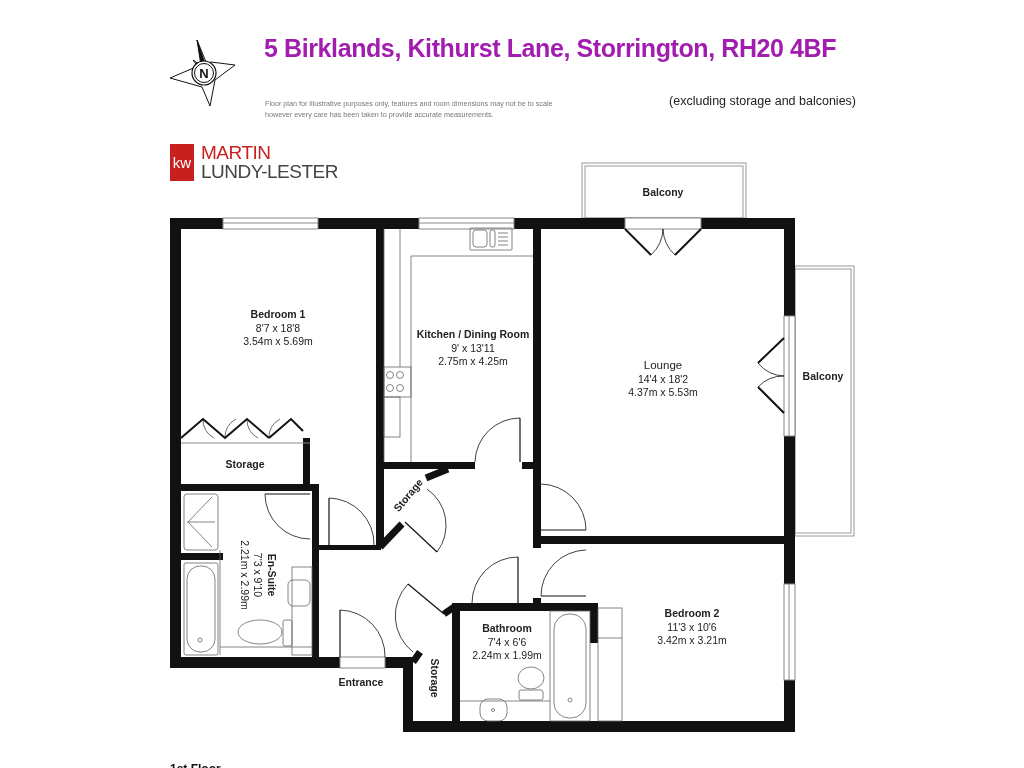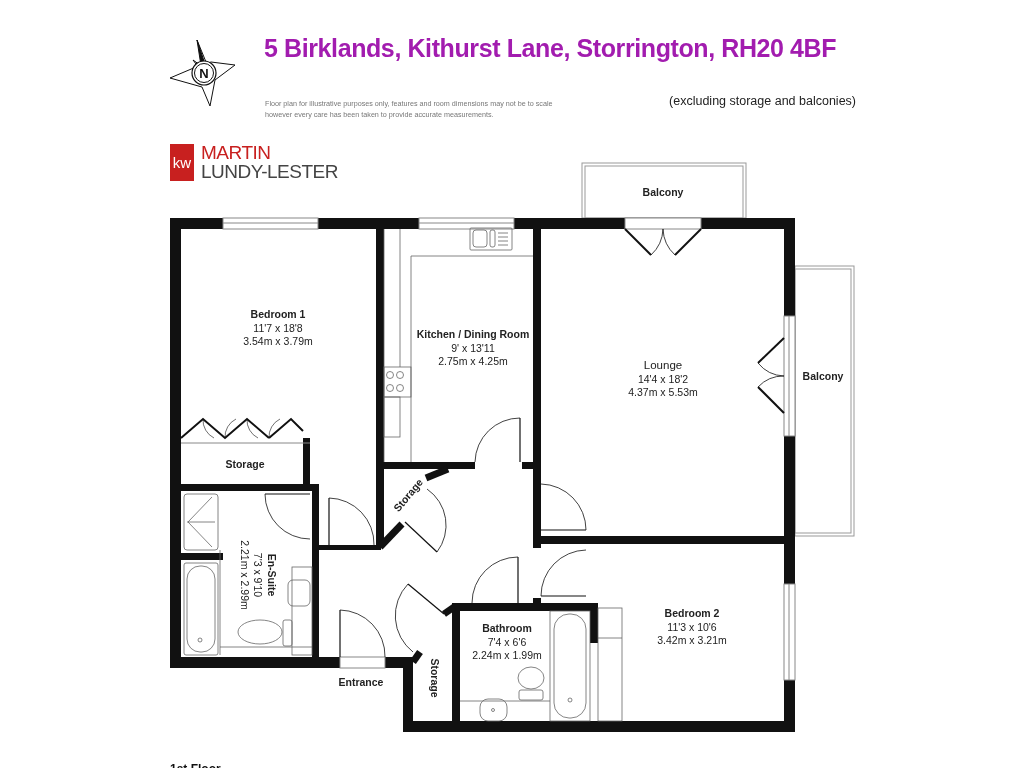--- a/index.html
+++ b/index.html
@@ -222,22 +222,22 @@
   </g>
 
   <g stroke="#666" stroke-width="0.8" fill="none">
     <rect x="598" y="608" width="24" height="113"></rect>
     <line x1="598" y1="638" x2="622" y2="638"></line>
   </g>
 </svg>
 
 <div class="room-label" style="left:278px; top:328px;">
   <span class="nm">Bedroom 1</span>
-  <span class="dim">11'7 x 18'8</span>
-  <span class="dim">3.54m x 3.79m</span>
+  <span class="dim">8'7 x 18'8</span>
+  <span class="dim">3.54m x 5.69m</span>
 </div>
 
 <div class="room-label" style="left:473px; top:348px;">
   <span class="nm">Kitchen / Dining Room</span>
   <span class="dim">9' x 13'11</span>
   <span class="dim">2.75m x 4.25m</span>
 </div>
 
 <div class="room-label" style="left:663px; top:379px;">
   <span class="nm" style="font-weight:normal; font-size:11.5px;">Lounge</span>

